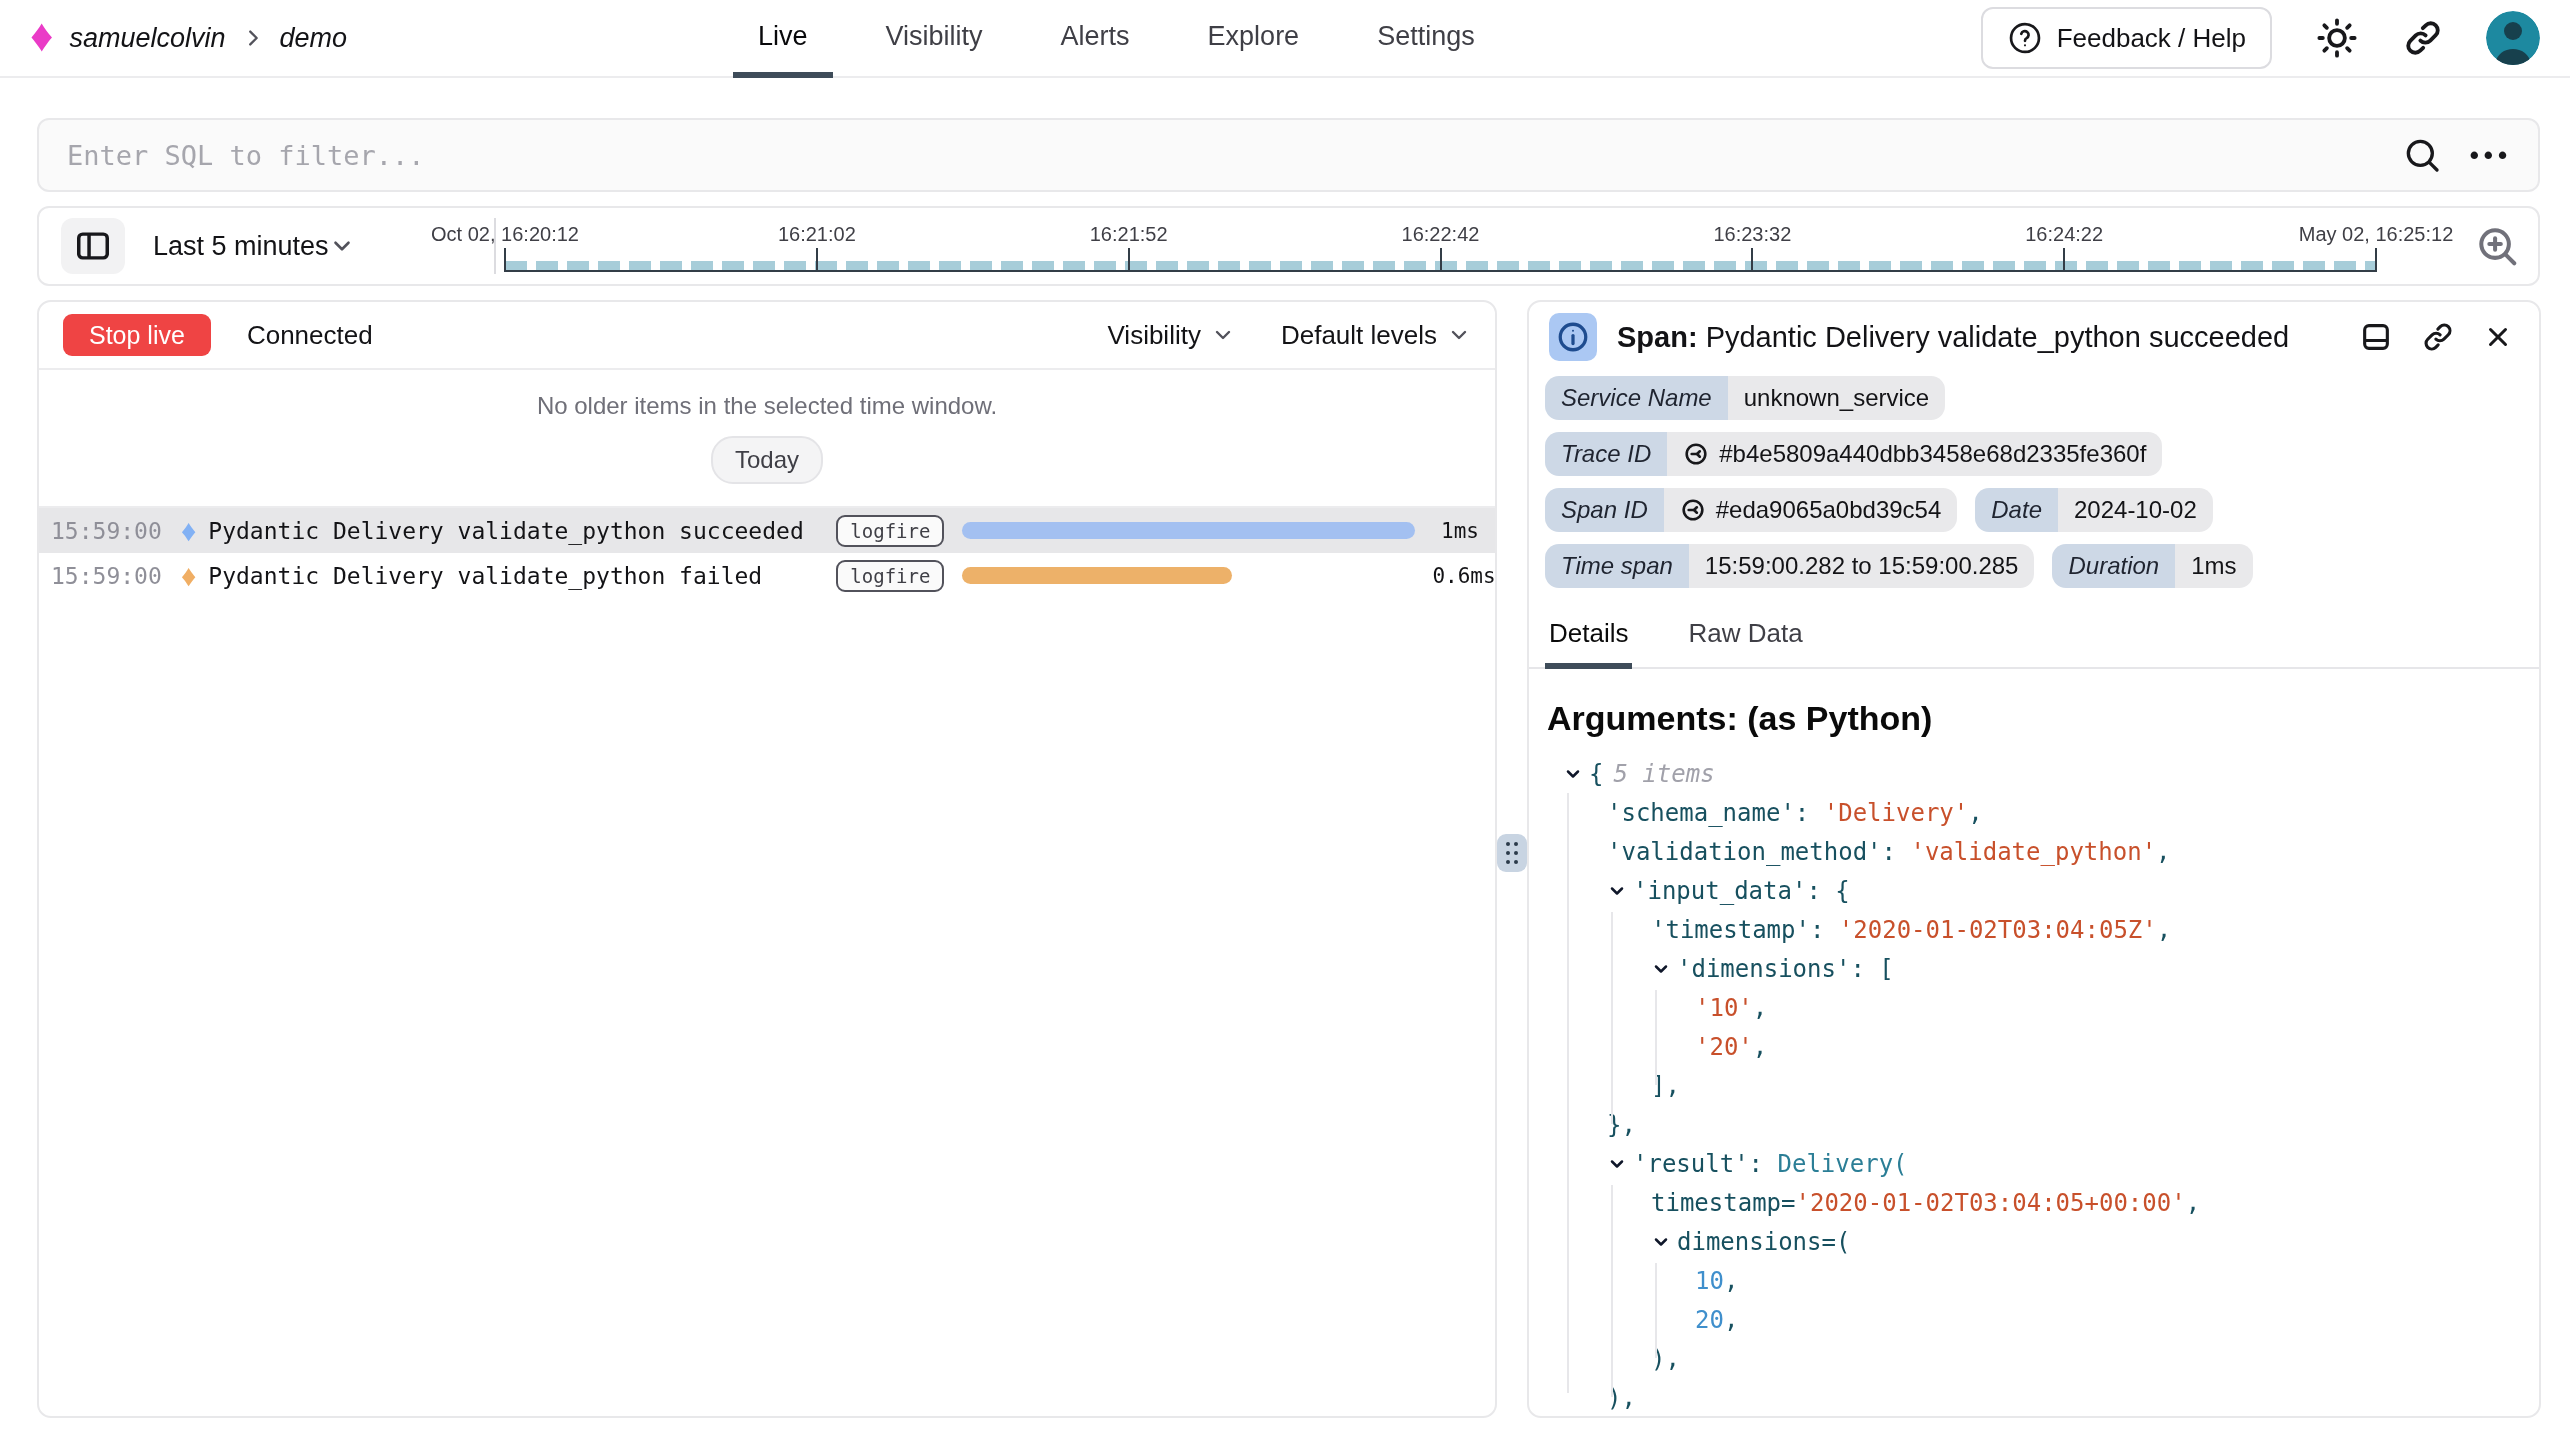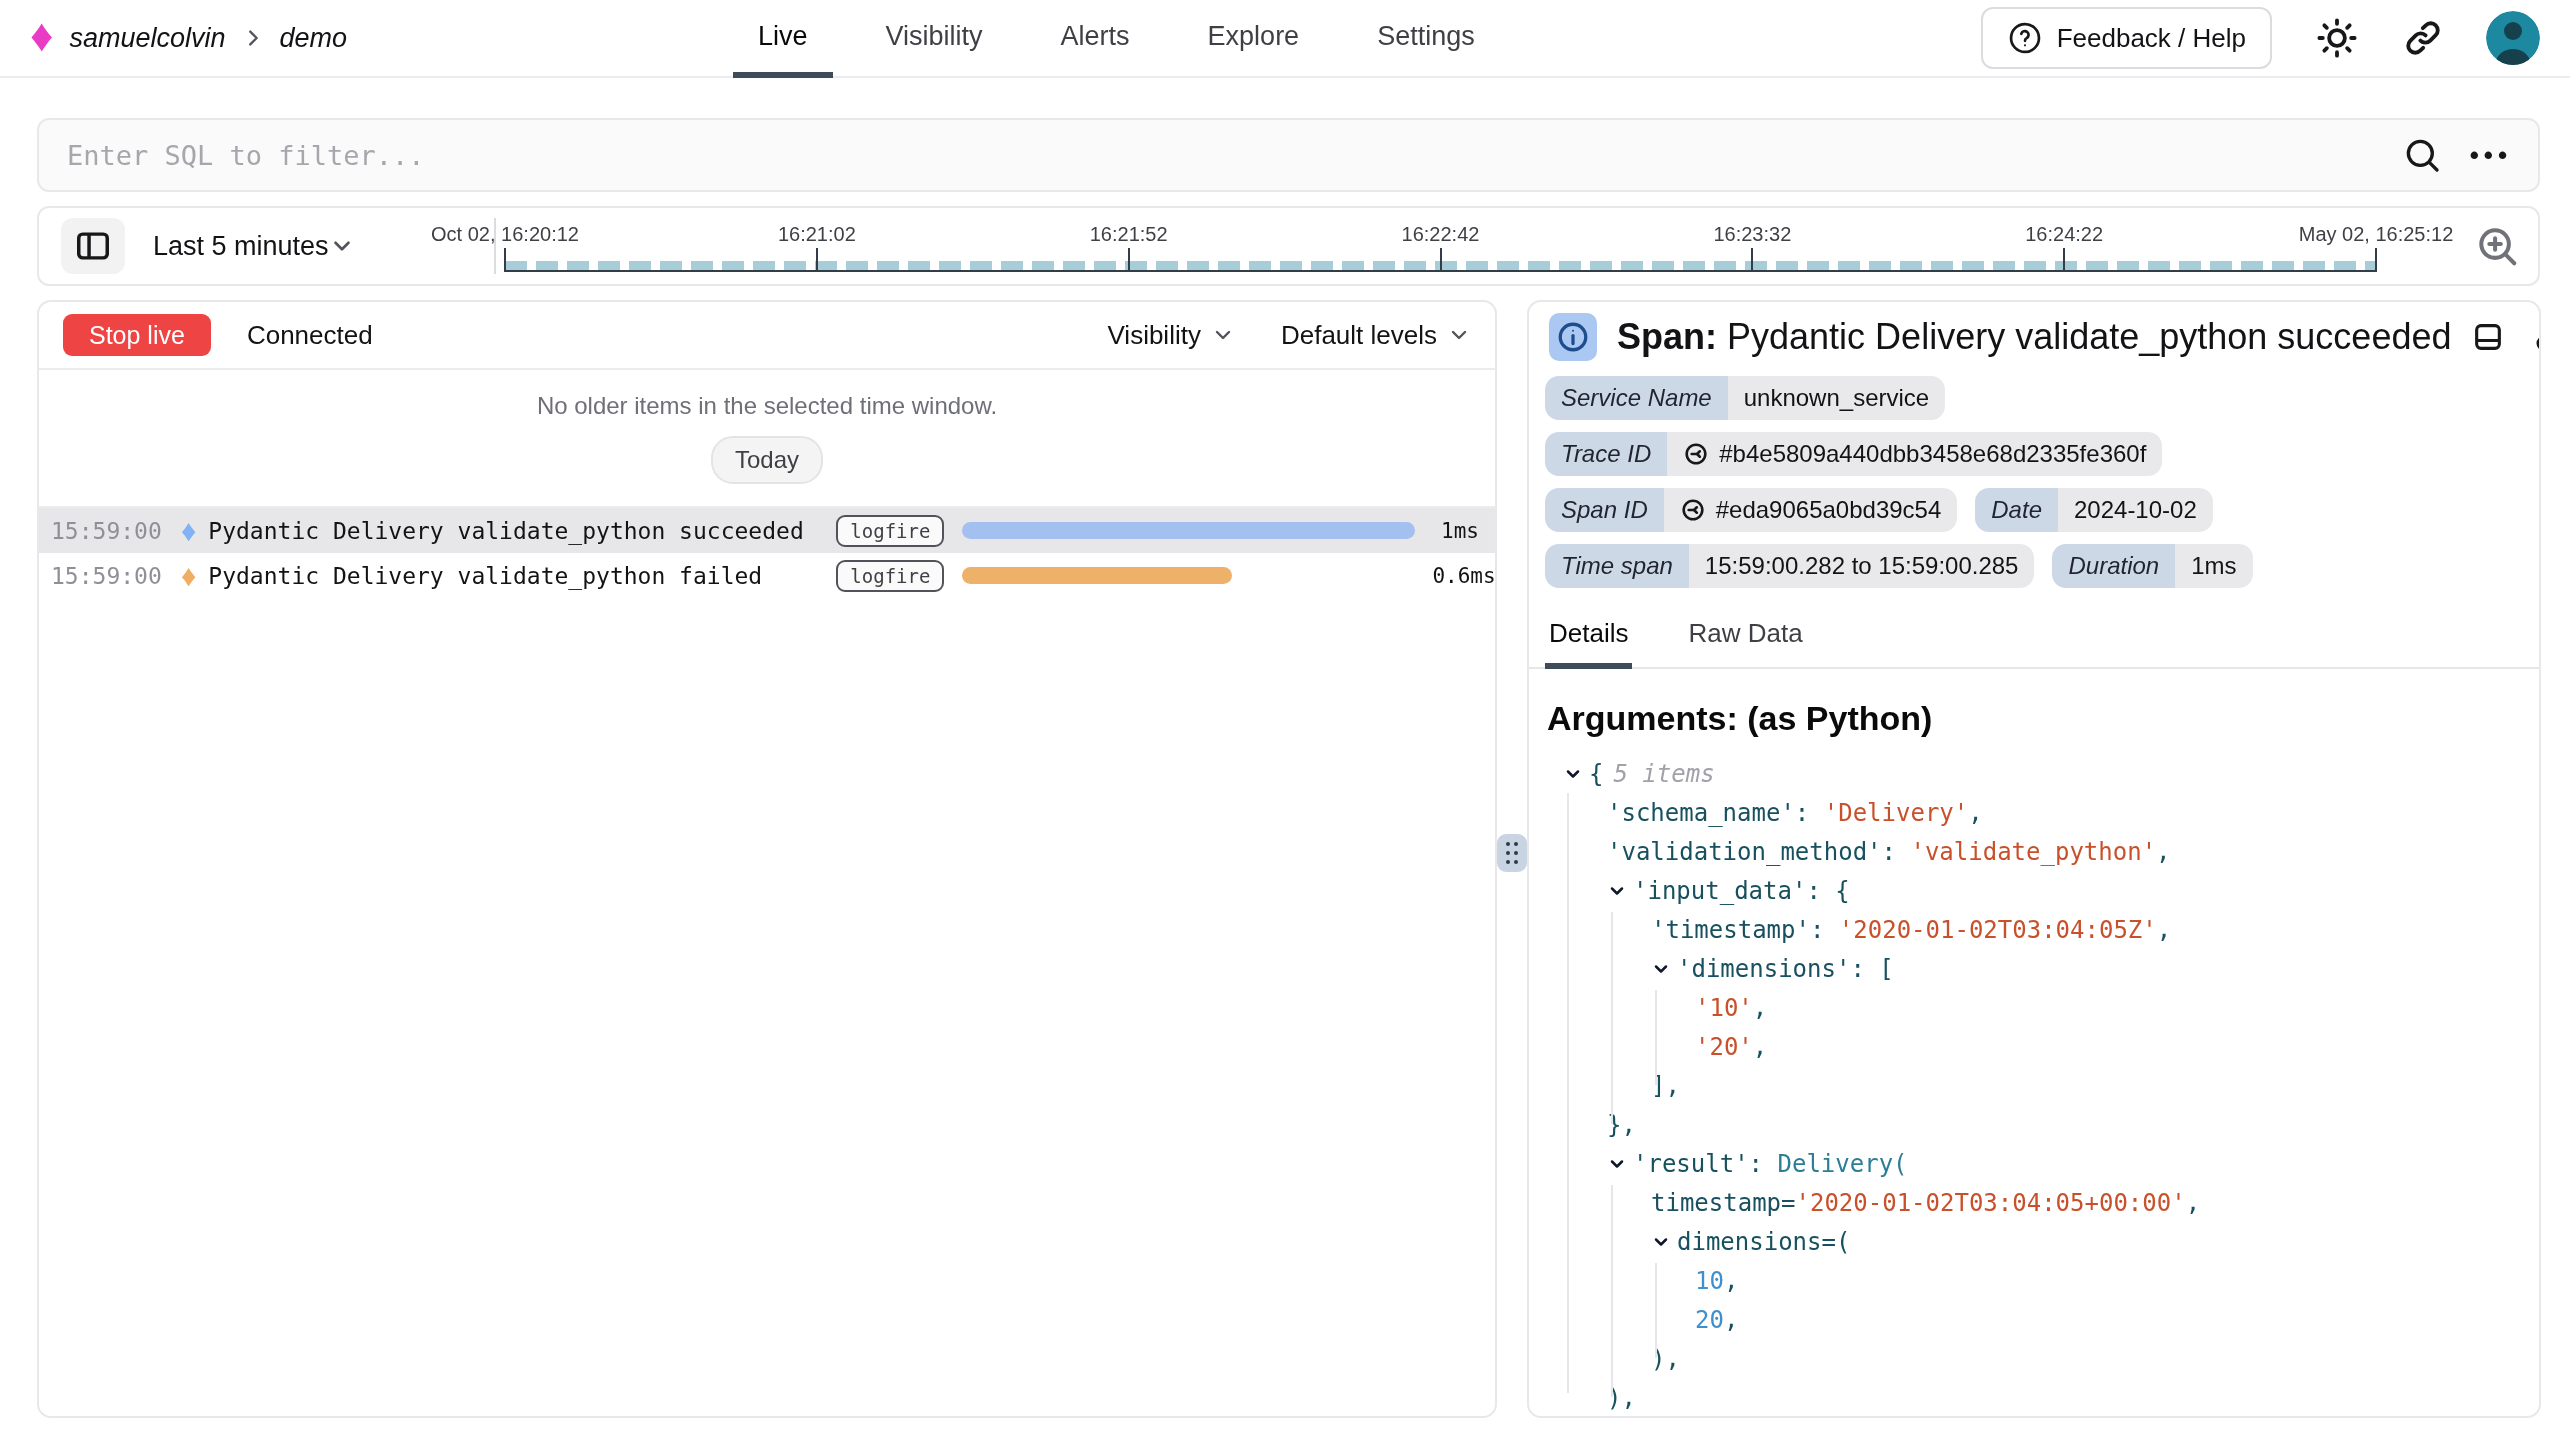--- a/index.html
+++ b/index.html
@@ -75,21 +75,21 @@
   .badge{border:2px solid #52525b;border-radius:9px;background:#fafafa;color:#3f3f46;
          font-size:19px;padding:3px 12px;flex:none;}
   .barwrap{margin-left:18px;width:470px;flex:none;}
   .bar{display:block;height:17px;border-radius:9px;}
   .dur{margin-left:auto;font-size:21px;color:#131316;}
 
   
   .detail-header{height:70px;display:flex;align-items:center;padding:0 26px 0 20px;gap:20px;}
   .info-badge{width:48px;height:48px;border-radius:10px;background:#abc8f3;display:flex;
               align-items:center;justify-content:center;flex:none;}
-  .span-title{font-size:36px;white-space:nowrap;color:#131316;}
+  .span-title{font-size:29px;white-space:nowrap;color:#131316;}
   .span-title b{font-weight:700;}
   .detail-icons{margin-left:auto;display:flex;gap:28px;align-items:center;}
 
   .span-meta{padding:4px 16px 0;}
   .meta-row{display:flex;gap:18px;margin-bottom:12px;}
   .pill{display:inline-flex;border-radius:14px;overflow:hidden;font-size:24px;align-items:stretch;}
   .pl{background:#cdd8e6;font-style:italic;padding:8px 16px;display:flex;align-items:center;color:#1f2430;}
   .pv{background:#e9e9eb;padding:8px 16px;display:flex;align-items:center;gap:10px;color:#131316;}
 
   .tabs{display:flex;gap:52px;padding:8px 16px 0;border-bottom:2px solid #e6e6e9;margin-top:16px;}

